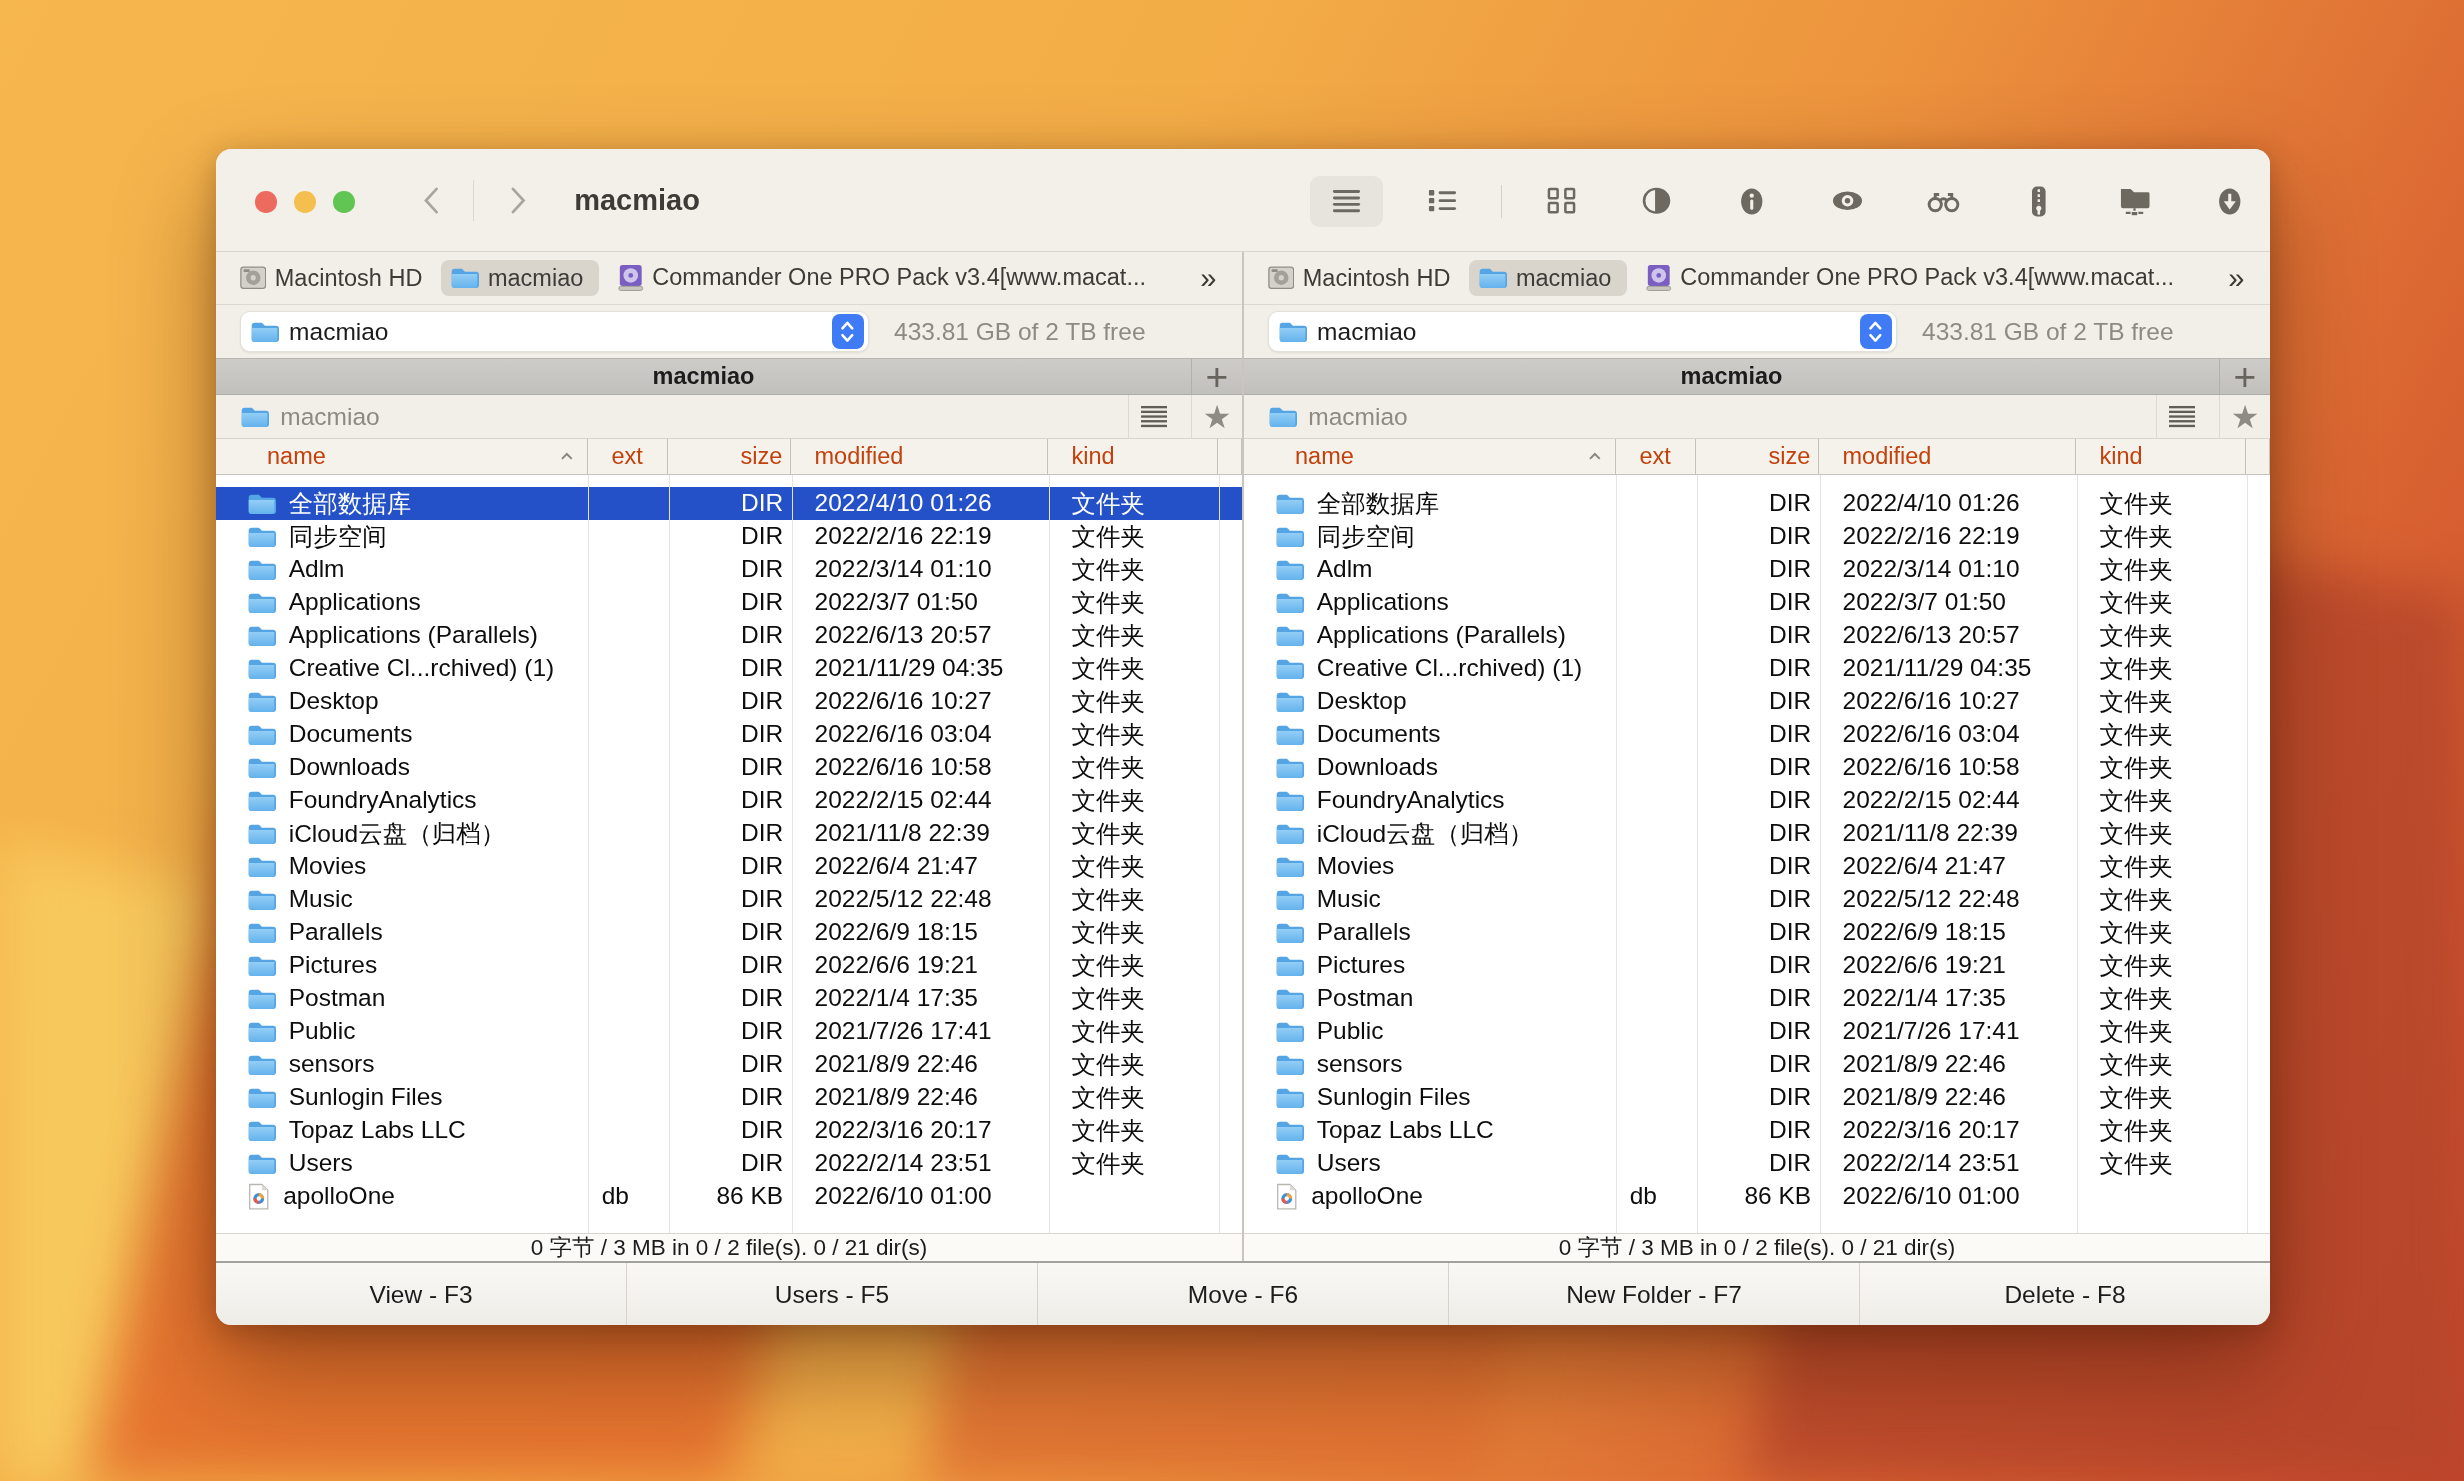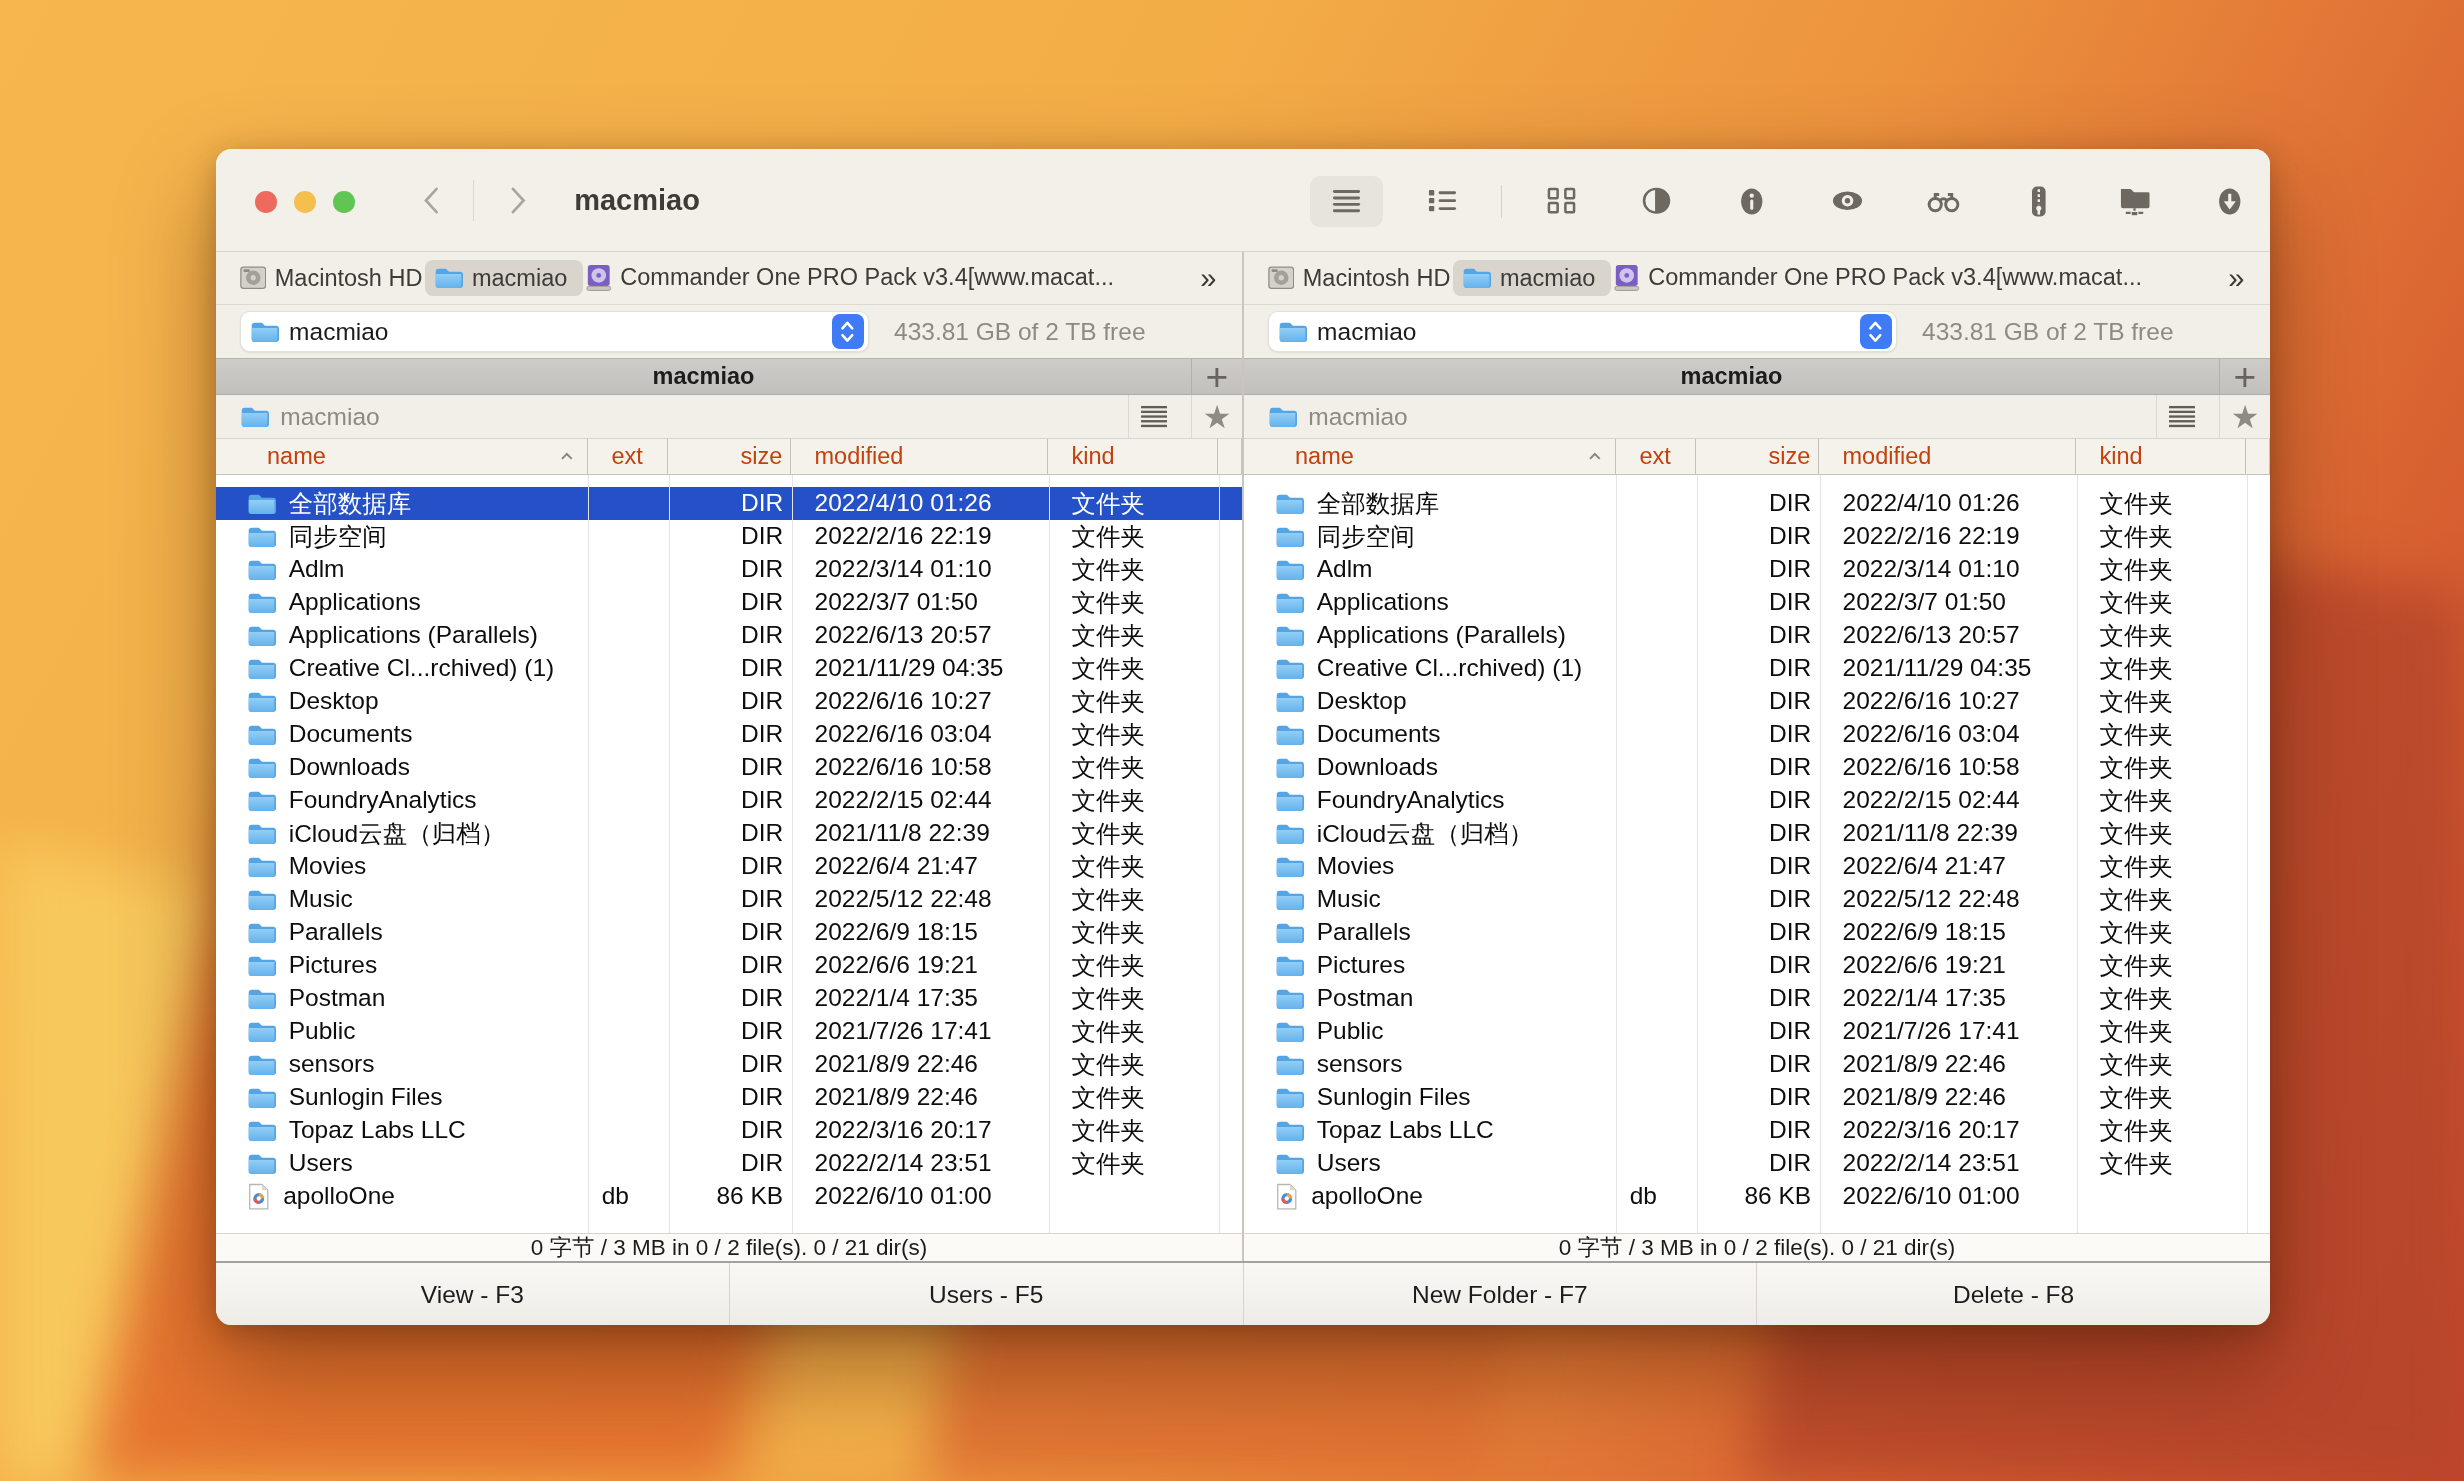--- a/index.html
+++ b/index.html
@@ -36,21 +36,21 @@
   .tb-btn { width:73px; height:51px; display:flex; align-items:center; justify-content:center; color:#6d6961; }
   .tb-btn.selected { background:#e7e4dd; border-radius:9.8px; }
   .tb-div { width:1px; height:33px; background:#d4d1ca; }
 
   
   .panes { display:flex; height:1009px; }
   .pane { width:1026px; display:flex; flex-direction:column; background:#f2efe8; }
   .pane-div { width:2px; background:#c9c6c0; }
 
   
-  .crumbs { height:53px; display:flex; align-items:center; padding:0 25.5px 0 23.5px; gap:3px; border-bottom:1px solid #ddd9d2; }
+  .crumbs { height:53px; display:flex; align-items:center; padding:0 25.5px 0 23.5px; gap:19px; border-bottom:1px solid #ddd9d2; }
   .crumb { display:flex; align-items:center; gap:8.8px; font-size:23.5px; color:#3c3b38; white-space:nowrap; }
   .crumb.current { background:#d9d5cd; border-radius:7.8px; padding:4.9px 15.7px 4.9px 8.8px; }
   .crumb:last-of-type .crumb-label { max-width:470px; overflow:hidden; text-overflow:clip; }
   .crumb-overflow { margin-left:auto; font-size:29px; color:#3b3a36; }
   .ic { display:inline-flex; align-items:center; }
 
   
   .drive-row { height:53px; display:flex; align-items:center; padding-left:23.5px; }
   .drive-select { width:629px; height:41px; background:#fff; border-radius:9.8px; border:1px solid #e3e0d9;
     box-shadow:0 1px 2px rgba(0,0,0,.08); display:flex; align-items:center; gap:9.8px; padding:0 3.9px 0 9.8px; }
@@ -1447,17 +1447,18 @@
     </div>
     <div class="statusbar">
       <span class="status-text">0 字节 / 3 MB in 0 / 2 file(s). 0 / 21 dir(s)</span>
     </div>
   </section>
     </div>
 
   <div class="fnbar" id="fnbar">
       <div class="fnbtn">View - F3</div>
       <div class="fnbtn">Users - F5</div>
+      <div class="fnbtn">Move - F6</div>
       <div class="fnbtn">New Folder - F7</div>
       <div class="fnbtn">Delete - F8</div>
     </div>
 </div>
 
 
 </body></html>

